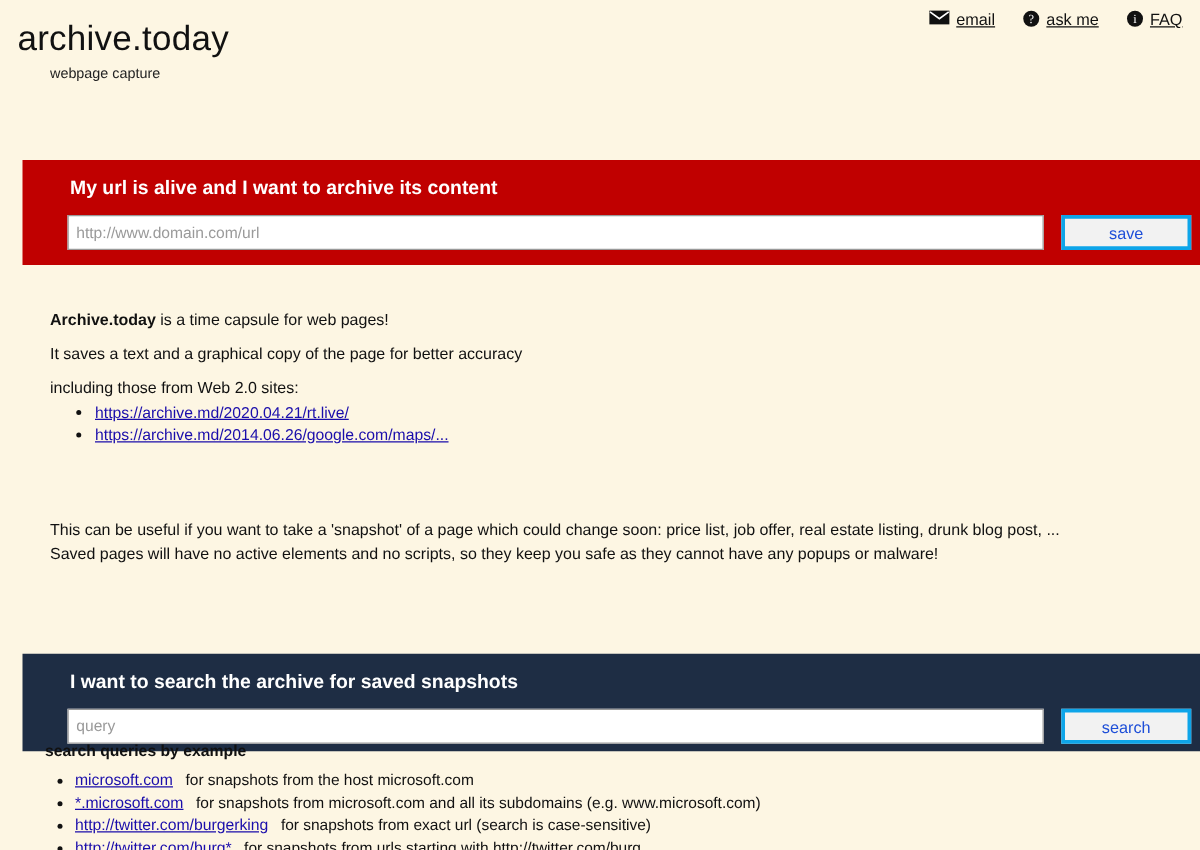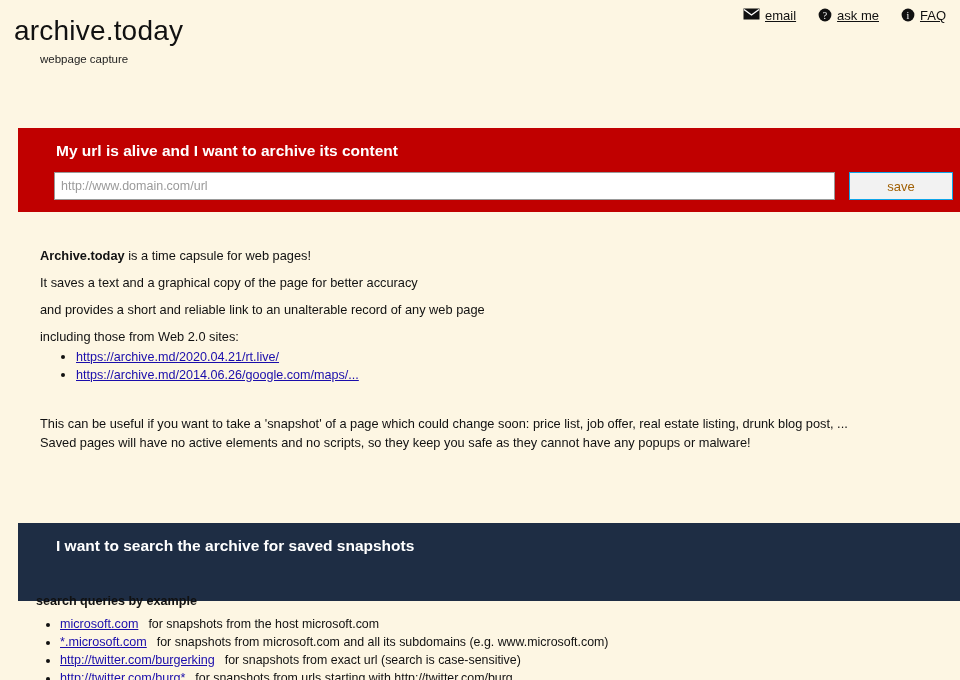--- a/index.html
+++ b/index.html
@@ -97,24 +97,24 @@
     padding: 2px 6px;
     color: #222;
     box-sizing: content-box;
     outline: none;
   }
   .panel-input::placeholder { color: #9a9a9a; }
   .panel-btn {
     width: 104px;
     height: 28px;
     background: #f2f2f2;
-    border: 1px solid #0ea5e9;
+    border: 3px solid #0ea5e9;
     font-family: "Liberation Sans", sans-serif;
     font-size: 13px;
-    color: #a16207;
+    color: #1d4ed8;
     cursor: pointer;
   }
 
   
   .copy {
     position: absolute;
     left: 40px;
     top: 248px;
     width: 800px;
     font-size: 12.8px;
@@ -211,35 +211,38 @@
   <div class="panel-heading">My url is alive and I want to archive its content</div>
   <div class="panel-row">
     <input class="panel-input" type="text" placeholder="http://www.domain.com/url" style="">
     <button class="panel-btn">save</button>
   </div>
 </div>
 
 <div class="copy">
   <p class="tight"><b>Archive.today</b><span> is a time capsule for web pages!</span></p>
   <p class="tight">It saves a text and a graphical copy of the page for better accuracy</p>
-  <p class="tight">and provides a short and reliable link to an unalterable record of any web page</p>
   <p style="margin-bottom:2px">including those from Web 2.0 sites:</p>
   <ul>
     <li><a href="#">https://archive.md/2020.04.21/rt.live/</a></li>
     <li><a href="#">https://archive.md/2014.06.26/google.com/maps/...</a></li>
   </ul>
 </div>
 
 <div class="closing">
   <div>This can be useful if you want to take a 'snapshot' of a page which could change soon: price list, job offer, real estate listing, drunk blog post, ...</div>
   <div>Saved pages will have no active elements and no scripts, so they keep you safe as they cannot have any popups or malware!</div>
 </div>
 
 <div class="panel panel-navy">
   <div class="panel-heading">I want to search the archive for saved snapshots</div>
+  <div class="panel-row">
+    <input class="panel-input" type="text" placeholder="query" style="">
+    <button class="panel-btn">search</button>
+  </div>
 </div>
 
 <div class="examples">
   <div class="examples-title">search queries by example</div>
   <ul>
     <li>
       <a class="link" href="#">microsoft.com</a><span class="desc">for snapshots from the host microsoft.com</span>
     </li>
     <li>
       <a class="link" href="#">*.microsoft.com</a><span class="desc">for snapshots from microsoft.com and all its subdomains (e.g. www.microsoft.com)</span>

